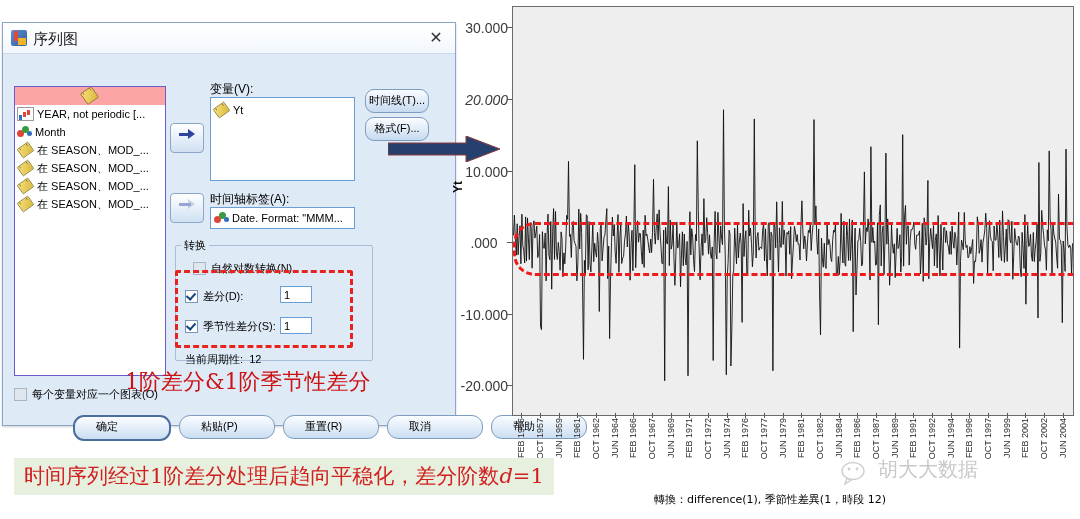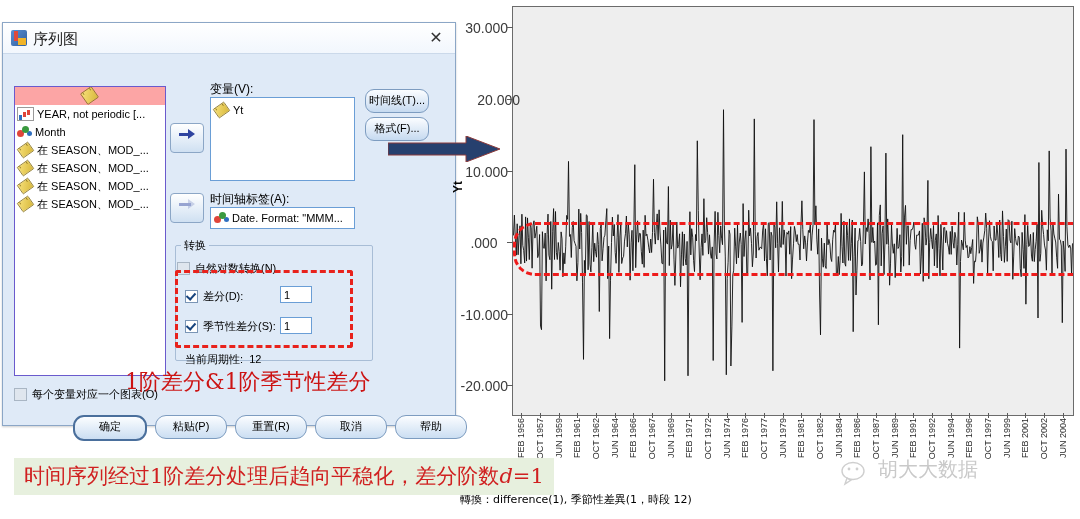--- a/index.html
+++ b/index.html
@@ -117,21 +117,21 @@
   .cb-row{position:absolute;display:flex;align-items:center;font-size:11px;white-space:nowrap;}
   .cbx{
     width:11px;height:11px;border:1px solid #7a95b5;background:#fff;margin-right:5px;
     position:relative;flex:0 0 11px;cursor:pointer;
   }
   .cbx.dis{background:#dfe6ee;border-color:#a9b6c4;}
   .cbx.on:after{
     content:"";position:absolute;left:2px;top:0px;width:4px;height:7px;
     border:solid #16437e;border-width:0 2px 2px 0;transform:rotate(42deg);
   }
-  #cb-log{left:174px;top:238px;}
+  #cb-log{left:190px;top:238px;}
   #cb-diff{left:182px;top:266px;}
   #cb-sdiff{left:182px;top:296px;}
   .num-in{
     position:absolute;width:32px;height:17px;background:#fff;border:1px solid #6a9ed6;
     font-size:11px;line-height:17px;padding-left:3px;box-sizing:border-box;
   }
   #in-diff{left:277px;top:263px;}
   #in-sdiff{left:277px;top:294px;}
   #cur-period{position:absolute;left:182px;top:329px;font-size:11px;white-space:nowrap;}
 
@@ -145,24 +145,24 @@
     position:absolute;left:122px;top:344px;font-size:22px;color:#cc1313;
     font-family:"DejaVu Serif",serif;white-space:nowrap;letter-spacing:0px;
   }
 
   
   #cb-onechart{left:11px;top:364px;}
 
   
   #btnrow{position:absolute;left:70px;top:392px;display:flex;gap:8px;}
   .dlg-btn{
-    min-width:52px;height:22px;line-height:20px;text-align:center;
+    min-width:52px;height:22px;line-height:20px;text-align:left;
     border:1px solid #7d9cc0;border-radius:11px;
     background:linear-gradient(#fbfdff,#cbdef2);
-    font-size:11px;padding:0 9px;cursor:pointer;color:#000;
+    font-size:11px;padding:0 21px;cursor:pointer;color:#000;
   }
   .dlg-btn.def{border:2px solid #4a6f9c;line-height:18px;}
 
   .side-btn{
     position:absolute;width:62px;height:22px;line-height:20px;text-align:center;
     border:1px solid #7d9cc0;border-radius:9px;
     background:linear-gradient(#fbfdff,#c6daf0);font-size:11px;cursor:pointer;
   }
   #btn-timeline{left:362px;top:66px;}
   #btn-format{left:362px;top:94px;}
@@ -187,21 +187,21 @@
     position:absolute;top:418px;font-size:9px;color:#2a2a2a;
     writing-mode:vertical-rl;transform:rotate(180deg);white-space:nowrap;
     font-family:"Liberation Sans",sans-serif;
   }
   .xtickmark{position:absolute;width:1px;height:5px;background:#5a5a5a;top:413px;}
   #xlabel{
     position:absolute;left:0;top:464px;width:612px;text-align:center;
     font-size:13px;font-weight:bold;
   }
   #foot-note{
-    position:absolute;left:0;top:492px;width:620px;text-align:left;font-size:11px;
+    position:absolute;left:0;top:492px;width:620px;text-align:center;font-size:11px;
     font-family:"DejaVu Sans",sans-serif;
   }
   #red-band{
     position:absolute;left:0px;top:211px;width:590px;height:76px;
     border:3px dashed #ee1b1b;border-radius:22px;
   }
 
   
   #navy-arrow{
     position:absolute;left:388px;top:136px;width:112px;height:26px;
@@ -340,21 +340,21 @@
   <div id="plot">
     <svg id="series-svg" width="560" height="408">
         <polyline points="0.5,228.4 1.4,208.1 2.3,231.2 3.3,248.1 4.2,216.8 5.1,247.8 6.1,228.7 7.0,218.8 7.9,256.8 8.9,207.2 9.8,238.4 10.7,243.3 11.7,256.0 12.6,209.9 13.5,254.1 14.5,210.9 15.4,230.8 16.3,252.6 17.3,215.8 18.2,220.7 19.1,261.2 20.1,218.0 21.0,213.8 21.9,231.1 22.9,225.9 23.8,219.2 24.7,250.6 25.7,247.1 26.6,227.5 27.5,319.1 28.5,322.7 29.4,224.7 30.3,240.8 31.3,241.3 32.2,226.0 33.1,273.9 34.1,227.4 35.0,207.1 35.9,248.2 36.9,252.7 37.8,214.5 38.7,282.2 39.7,224.2 40.6,201.6 41.5,252.5 42.5,204.5 43.4,245.7 44.3,252.5 45.3,235.5 46.2,244.6 47.1,263.2 48.1,224.9 49.0,231.8 49.9,269.8 50.9,245.9 51.8,256.8 52.7,239.8 53.7,208.4 54.6,212.3 55.5,154.4 56.5,229.4 57.4,227.5 58.3,250.5 59.3,220.4 60.2,214.4 61.1,233.7 62.1,236.6 63.0,239.3 63.9,273.8 64.9,255.7 65.8,202.1 66.7,242.0 67.7,206.4 68.6,225.5 69.5,275.1 70.5,352.4 71.4,253.4 72.3,268.2 73.3,207.8 74.2,208.6 75.1,262.8 76.1,214.6 77.0,257.2 77.9,264.9 78.9,240.7 79.8,215.2 80.7,254.7 81.7,236.2 82.6,244.5 83.5,250.2 84.5,225.4 85.4,237.4 86.3,304.5 87.3,221.6 88.2,216.8 89.1,253.9 90.1,241.3 91.0,230.4 91.9,228.2 92.9,213.8 93.8,201.6 94.7,271.7 95.7,239.1 96.6,331.6 97.5,273.2 98.5,235.3 99.4,210.1 100.3,229.0 101.3,217.5 102.2,245.4 103.1,256.3 104.1,230.2 105.0,207.6 105.9,265.4 106.9,228.9 107.8,217.5 108.7,256.5 109.7,251.0 110.6,249.4 111.5,234.1 112.5,226.3 113.4,209.0 114.3,239.9 115.3,217.2 116.2,227.8 117.1,273.2 118.1,235.8 119.0,223.3 119.9,263.8 120.9,218.8 121.8,157.7 122.7,260.7 123.7,227.9 124.6,213.8 125.5,235.2 126.5,226.3 127.4,226.6 128.3,244.4 129.3,257.1 130.2,223.1 131.1,260.4 132.1,208.3 133.0,228.8 133.9,227.1 134.9,233.3 135.8,240.8 136.7,246.0 137.7,232.0 138.6,245.5 139.5,225.6 140.5,172.2 141.4,225.6 142.3,237.1 143.3,219.1 144.2,206.9 145.1,233.1 146.1,202.8 147.0,225.0 147.9,237.9 148.9,256.3 149.8,256.8 150.7,223.0 151.7,373.8 152.6,220.3 153.5,235.8 154.5,237.1 155.4,179.5 156.3,258.6 157.3,213.2 158.2,242.1 159.1,237.8 160.1,216.0 161.0,252.8 161.9,278.4 162.9,247.0 163.8,215.0 164.7,241.1 165.7,237.4 166.6,226.8 167.5,279.8 168.5,247.1 169.4,224.8 170.3,258.7 171.3,227.0 172.2,251.4 173.1,258.0 174.1,234.4 175.0,368.8 175.9,252.1 176.9,204.7 177.8,247.9 178.7,221.7 179.7,230.2 180.6,253.6 181.5,264.6 182.5,227.5 183.4,233.9 184.3,133.8 185.3,203.6 186.2,244.0 187.1,272.8 188.1,240.6 189.0,226.9 189.9,248.4 190.9,191.7 191.8,235.9 192.7,233.4 193.7,210.7 194.6,225.3 195.5,247.1 196.5,227.8 197.4,246.1 198.3,251.4 199.3,239.9 200.2,353.5 201.1,238.0 202.1,204.4 203.0,247.0 203.9,252.0 204.9,205.3 205.8,228.4 206.7,245.8 207.7,218.9 208.6,231.2 209.5,237.7 210.5,102.7 211.4,218.7 212.3,249.9 213.3,367.8 214.2,271.5 215.1,255.3 216.1,223.2 217.0,227.3 217.9,359.0 218.9,319.1 219.8,268.0 220.7,263.2 221.7,221.1 222.6,239.1 223.5,256.8 224.5,217.9 225.4,250.8 226.3,235.0 227.3,226.0 228.2,237.6 229.1,315.4 230.1,196.6 231.0,249.5 231.9,233.0 232.9,223.7 233.8,266.2 234.7,266.4 235.7,203.2 236.6,229.0 237.5,221.0 238.5,236.4 239.4,259.8 240.3,246.0 241.3,111.9 242.2,224.4 243.1,251.0 244.1,229.7 245.0,225.5 245.9,243.2 246.9,240.4 247.8,240.3 248.7,241.7 249.7,223.1 250.6,216.5 251.5,253.9 252.5,221.8 253.4,251.2 254.3,268.8 255.3,216.3 256.2,215.6 257.1,253.0 258.1,225.2 259.0,229.0 259.9,363.8 260.9,216.5 261.8,220.1 262.7,240.8 263.7,194.8 264.6,236.2 265.5,265.0 266.5,220.8 267.4,239.9 268.3,240.4 269.3,194.4 270.2,237.5 271.1,222.9 272.1,231.9 273.0,269.0 273.9,225.5 274.9,227.2 275.8,223.9 276.7,247.2 277.7,219.6 278.6,271.7 279.5,252.9 280.5,236.8 281.4,219.4 282.3,223.9 283.3,234.6 284.2,227.6 285.1,237.2 286.1,237.2 287.0,253.0 287.9,219.8 288.9,193.8 289.8,222.6 290.7,241.8 291.7,228.9 292.6,235.9 293.5,254.0 294.5,235.1 295.4,223.4 296.3,225.6 297.3,217.8 298.2,243.6 299.1,228.1 300.1,217.3 301.0,112.6 301.9,217.8 302.9,198.8 303.8,232.1 304.7,247.2 305.7,221.9 306.6,288.0 307.5,327.9 308.5,231.1 309.4,251.9 310.3,260.2 311.3,236.1 312.2,258.8 313.1,261.5 314.1,217.0 315.0,237.8 315.9,232.4 316.9,237.1 317.8,251.2 318.7,254.5 319.7,232.8 320.6,223.2 321.5,225.2 322.5,216.9 323.4,268.4 324.3,267.8 325.3,249.5 326.2,267.7 327.1,253.3 328.1,206.4 329.0,239.4 329.9,256.0 330.9,214.2 331.8,256.3 332.7,259.2 333.7,216.3 334.6,228.8 335.5,253.4 336.5,211.9 337.4,253.5 338.3,236.6 339.3,213.0 340.2,324.7 341.1,249.8 342.1,221.0 343.0,288.0 343.9,263.8 344.9,234.0 345.8,232.6 346.7,221.4 347.7,234.5 348.6,259.0 349.5,257.4 350.5,214.4 351.4,164.9 352.3,237.0 353.3,220.7 354.2,224.6 355.1,211.9 356.1,226.3 357.0,273.0 357.9,139.7 358.9,235.4 359.8,220.4 360.7,235.9 361.7,234.1 362.6,258.3 363.5,257.2 364.5,215.8 365.4,317.8 366.3,208.4 367.3,197.9 368.2,258.9 369.1,226.7 370.1,218.8 371.0,267.6 371.9,236.0 372.9,146.1 373.8,237.2 374.7,211.9 375.7,238.6 376.6,278.2 377.5,256.9 378.5,217.8 379.4,237.0 380.3,246.3 381.3,236.8 382.2,270.6 383.1,246.0 384.1,221.3 385.0,241.5 385.9,239.7 386.9,227.7 387.8,265.0 388.7,249.5 389.7,127.7 390.6,259.2 391.5,210.1 392.5,198.4 393.4,237.3 394.3,219.1 395.3,218.8 396.2,258.1 397.1,233.6 398.1,222.6 399.0,222.8 399.9,221.0 400.9,215.1 401.8,237.3 402.7,242.3 403.7,228.0 404.6,228.2 405.5,228.0 406.5,223.9 407.4,266.9 408.3,249.1 409.3,216.3 410.2,274.4 411.1,210.8 412.1,218.5 413.0,238.1 413.9,230.3 414.9,173.4 415.8,271.8 416.7,235.5 417.7,221.4 418.6,232.4 419.5,241.7 420.5,218.5 421.4,258.8 422.3,233.3 423.3,226.9 424.2,260.9 425.1,208.5 426.1,241.3 427.0,268.9 427.9,217.4 428.9,238.0 429.8,263.0 430.7,220.7 431.7,220.5 432.6,235.7 433.5,223.7 434.5,236.2 435.4,240.1 436.3,247.3 437.3,224.5 438.2,247.4 439.1,219.1 440.1,235.2 441.0,241.2 441.9,225.3 442.9,231.3 443.8,258.0 444.7,237.8 445.7,205.2 446.6,341.1 447.5,254.4 448.5,233.0 449.4,237.0 450.3,242.8 451.3,205.4 452.2,233.2 453.1,240.5 454.1,238.4 455.0,250.9 455.9,249.9 456.9,239.7 457.8,246.7 458.7,240.5 459.7,232.5 460.6,276.4 461.5,254.1 462.5,254.7 463.4,243.1 464.3,209.8 465.3,217.1 466.2,246.3 467.1,242.5 468.1,232.6 469.0,255.1 469.9,236.0 470.9,230.1 471.8,223.3 472.7,206.1 473.7,221.3 474.6,266.6 475.5,234.0 476.5,213.7 477.4,229.2 478.3,233.5 479.3,234.4 480.2,263.8 481.1,219.0 482.1,233.1 483.0,233.1 483.9,216.3 484.9,230.0 485.8,250.5 486.7,213.0 487.7,247.3 488.6,254.0 489.5,203.9 490.5,229.5 491.4,255.4 492.3,239.8 493.3,222.0 494.2,254.4 495.1,212.7 496.1,213.7 497.0,233.1 497.9,235.9 498.9,214.2 499.8,272.3 500.7,249.1 501.7,221.6 502.6,231.7 503.5,237.4 504.5,238.3 505.4,229.0 506.3,230.2 507.3,261.8 508.2,269.7 509.1,225.4 510.1,242.6 511.0,261.4 511.9,207.6 512.9,297.2 513.8,237.5 514.7,218.4 515.7,239.5 516.6,238.1 517.5,227.3 518.5,249.1 519.4,254.2 520.3,225.5 521.3,254.6 522.2,242.6 523.1,234.4 524.1,217.2 525.0,311.0 525.9,155.5 526.9,254.3 527.8,246.4 528.7,203.3 529.7,219.4 530.6,227.5 531.5,238.1 532.5,243.0 533.4,263.2 534.3,222.8 535.3,233.8 536.2,143.9 537.1,211.0 538.1,223.9 539.0,266.4 539.9,215.5 540.9,227.0 541.8,231.2 542.7,235.0 543.7,250.8 544.6,261.3 545.5,187.1 546.5,232.2 547.4,233.2 548.3,239.0 549.3,315.7 550.2,234.0 551.1,242.9 552.1,264.4 553.0,142.1 553.9,219.7 554.9,238.1 555.8,240.6 556.7,238.0 557.7,240.9 558.6,268.2 559.5,236.4" fill="none" stroke="#101010" stroke-width="0.9"></polyline>
       </svg>
     <div id="red-band" style="top: 214.737px; height: 48.6737px; border-color: rgb(238, 27, 27);"></div>
   </div>
 
   <div id="foot-note">轉換：difference(1), 季節性差異(1，時段 12)</div>
 <div class="ytick" style="top: 20.4737px; left: 0px;">30.000</div>
     <div class="ytickmark" style="top: 27.4737px; left: 47px;"></div>
-    <div class="ytick" style="top: 92.0526px; left: 12px;">20.000</div>
+    <div class="ytick" style="top: 92.0526px; left: 0px; font-style: italic;">20.000</div>
     <div class="ytickmark" style="top: 99.0526px; left: 47px;"></div>
     <div class="ytick" style="top: 163.632px; left: 0px;">10.000</div>
     <div class="ytickmark" style="top: 170.632px; left: 47px;"></div>
     <div class="ytick" style="top: 235.211px; left: 0px; text-align: center;">.000</div>
     <div class="ytickmark" style="top: 242.211px; left: 47px;"></div>
     <div class="ytick" style="top: 306.789px; left: 0px;">-10.000</div>
     <div class="ytickmark" style="top: 313.789px; left: 47px;"></div>
     <div class="ytick" style="top: 378.368px; left: 0px;">-20.000</div>
     <div class="ytickmark" style="top: 385.368px; left: 47px;"></div>
     <div class="xtick" style="left: 56.3333px;">FEB 1956</div>

